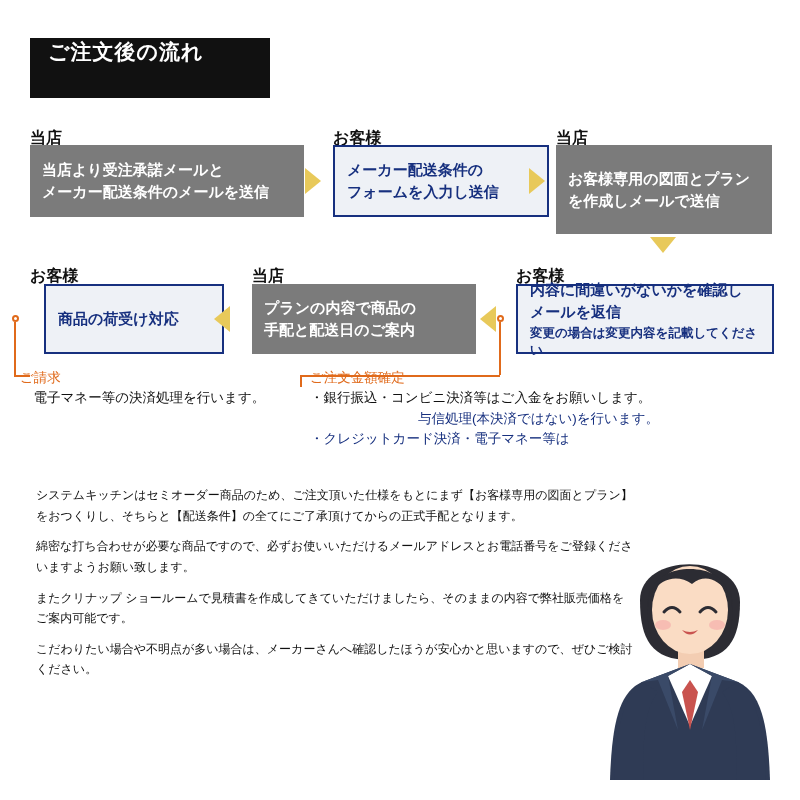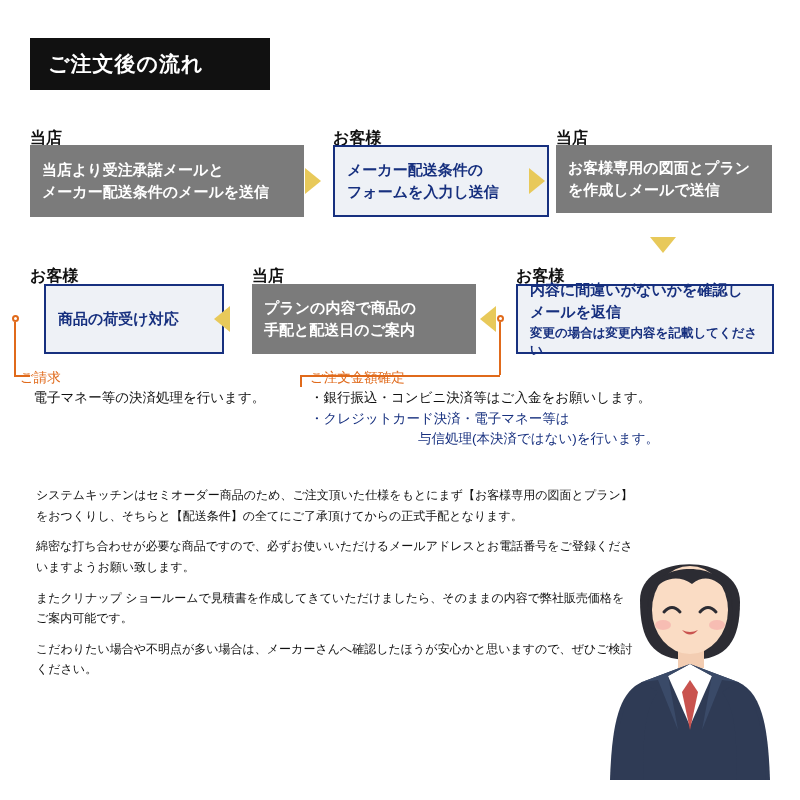--- a/index.html
+++ b/index.html
@@ -8,23 +8,23 @@
     background:#ffffff;
     font-family:"Liberation Sans","DejaVu Sans",sans-serif;
     color:#111;
     overflow:hidden;
     position:relative;
   }
   .page{position:relative;width:800px;height:800px;}
 
   
   .title-bar{
-    position:absolute;left:30px;top:38px;width:240px;height:52px;
+    position:absolute;left:30px;top:38px;width:240px;height:60px;
     background:#111111;
-    display:flex;align-items:center;
+    display:flex;
   }
   .title-bar .title-text{
     color:#ffffff;font-size:21px;font-weight:bold;letter-spacing:1px;
     padding-left:18px;
   }
 
   
   .actor{
     position:absolute;font-size:16px;font-weight:bold;color:#111;
   }
@@ -103,21 +103,21 @@
 
   <div class="actor" style="left:333px;top:128px;">お客様</div>
   <div class="box navy" style="left:333px;top:145px;width:216px;height:72px;">
     <span style="white-space:pre-line">メーカー配送条件の
 フォームを入力し送信</span>
   </div>
 
   <div class="arrow-right" style="left:529px;top:168px;"></div>
 
   <div class="actor" style="left:556px;top:128px;">当店</div>
-  <div class="box gray" style="left:556px;top:145px;width:216px;height:68px;">
+  <div class="box gray" style="left:556px;top:145px;width:216px;height:89px;">
     <span style="white-space:pre-line">お客様専用の図面とプラン
 を作成しメールで送信</span>
   </div>
 
   <div class="arrow-down" style="left:650px;top:237px;"></div>
 
   <div class="actor" style="left:30px;top:266px;">お客様</div>
   <div class="box navy" style="left:44px;top:284px;width:180px;height:70px;">
     <span style="white-space:pre-line">商品の荷受け対応</span>
   </div>
@@ -149,22 +149,22 @@
   <div class="conn" style="left:300px;top:375px;width:2px;height:12px;"></div>
 
   <div class="note" style="left:20px;top:368px;width:280px;">
     <div class="head">ご請求</div>
     <div>　電子マネー等の決済処理を行います。</div>
   </div>
 
   <div class="note" style="left:310px;top:368px;width:470px;">
     <div class="head">ご注文金額確定</div>
     <div>・銀行振込・コンビニ決済等はご入金をお願いします。</div>
+    <div class="navytxt">　　　　　　　　与信処理(本決済ではない)を行います。</div>
     <div class="navytxt">・クレジットカード決済・電子マネー等は</div>
-    <div class="navytxt">　　　　　　　　与信処理(本決済ではない)を行います。</div>
   </div>
 
   <div class="para">
     <p>システムキッチンはセミオーダー商品のため、ご注文頂いた仕様をもとにまず【お客様専用の図面とプラン】をおつくりし、そちらと【配送条件】の全てにご了承頂けてからの正式手配となります。</p>
     <p>綿密な打ち合わせが必要な商品ですので、必ずお使いいただけるメールアドレスとお電話番号をご登録くださいますようお願い致します。</p>
     <p>またクリナップ ショールームで見積書を作成してきていただけましたら、そのままの内容で弊社販売価格をご案内可能です。</p>
     <p>こだわりたい場合や不明点が多い場合は、メーカーさんへ確認したほうが安心かと思いますので、ぜひご検討ください。</p>
   </div>
 
   <div class="person">

